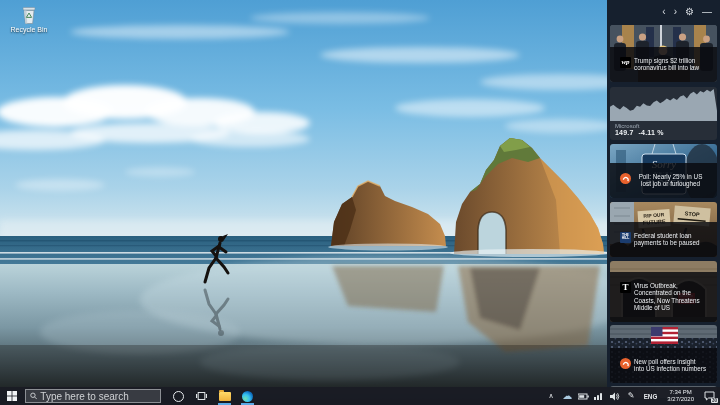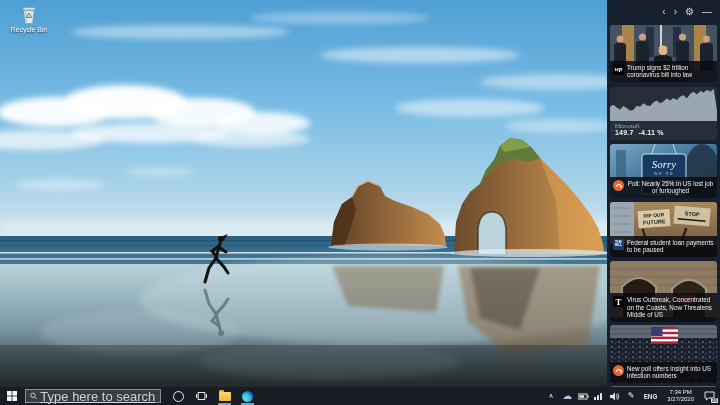--- a/index.html
+++ b/index.html
@@ -19,21 +19,21 @@
   .sidebar{position:absolute;top:0;right:0;width:113px;height:405px;
     background:#16202e;z-index:5;}
   .sb-header{display:flex;justify-content:flex-end;align-items:center;
     gap:8px;padding:3px 8px 0 0;color:#d8dce2;height:18px;}
   .sb-header .nav-ic{font-size:10px;line-height:10px;cursor:default;}
   .sb-header .gear{font-size:10px;}
   .card{position:absolute;left:3px;width:107px;border-radius:3px;overflow:hidden;
     background:#10151c;}
   .card .img{position:absolute;inset:0;}
   .caption{position:absolute;left:0;right:0;bottom:0;display:flex;align-items:flex-start;
-    gap:3px;padding:3px;background:rgba(9,11,15,.84);}
+    gap:3px;padding:10px;background:rgba(9,11,15,.84);}
   .logo{width:11px;height:11px;flex:0 0 11px;display:flex;align-items:center;
     justify-content:center;border-radius:1px;overflow:hidden;}
   .logo-wp{background:#000;color:#fff;font-family:"Liberation Serif",serif;
     font-style:italic;font-weight:bold;font-size:7px;}
   .logo-hill{background:#1b3c6e;color:#fff;font-size:3.4px;font-weight:bold;
     line-height:3.6px;flex-direction:column;text-align:center;}
   .logo-nyt{background:#000;color:#fff;font-family:"Liberation Serif",serif;
     font-weight:bold;font-size:9px;}
   .logo-orange{background:#e8622d;border-radius:50%;}
   .headline{font-size:6.3px;line-height:7.6px;color:#eef1f4;}
@@ -47,21 +47,21 @@
 
   
   .taskbar{position:absolute;left:0;bottom:0;width:720px;height:18px;
     background:rgba(26,28,36,.97);z-index:10;display:flex;align-items:center;}
   .tb-btn{height:18px;display:flex;align-items:center;justify-content:center;
     position:relative;}
   .start{width:24px;}
   .searchbox{width:126px;height:12px;margin-left:1px;background:#383b42;
     border:1px solid #8c8f94;display:flex;align-items:center;gap:3px;padding:0 4px;}
   .searchbox input{background:transparent;border:none;outline:none;width:100%;
-    font-size:13px;color:#d5d7da;font-family:"Liberation Sans",sans-serif;padding:0;text-decoration:underline;}
+    font-size:10px;color:#d5d7da;font-family:"Liberation Sans",sans-serif;padding:0;}
   .searchbox input::placeholder{color:#cfd1d4;opacity:1;}
   .tb-icons{display:flex;margin-left:6px;}
   .tb-icons .tb-btn{width:23px;}
   .run-ind{position:absolute;bottom:0;left:5px;width:13px;height:2px;background:#5aa9e6;}
   .cortana-ring{width:9px;height:9px;border:1.5px solid #e9edf0;border-radius:50%;}
   .folder{width:12px;height:9px;background:linear-gradient(#ffd968,#f0b23c);
     border-radius:1px;position:relative;}
   .folder::before{content:"";position:absolute;top:-2px;left:0;width:5px;height:2px;
     background:#e8aa34;border-radius:1px 1px 0 0;}
   .edge-ic{width:11px;height:11px;border-radius:50%;

